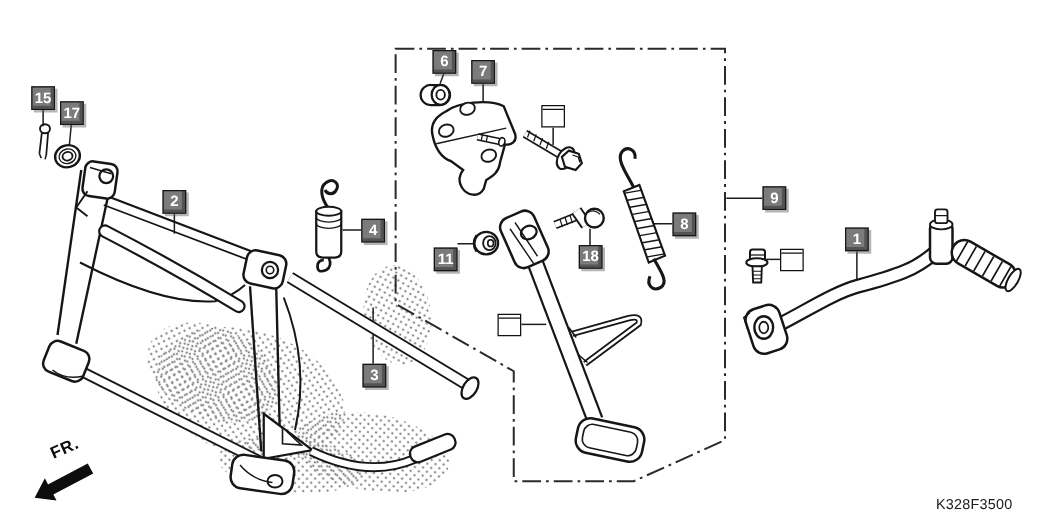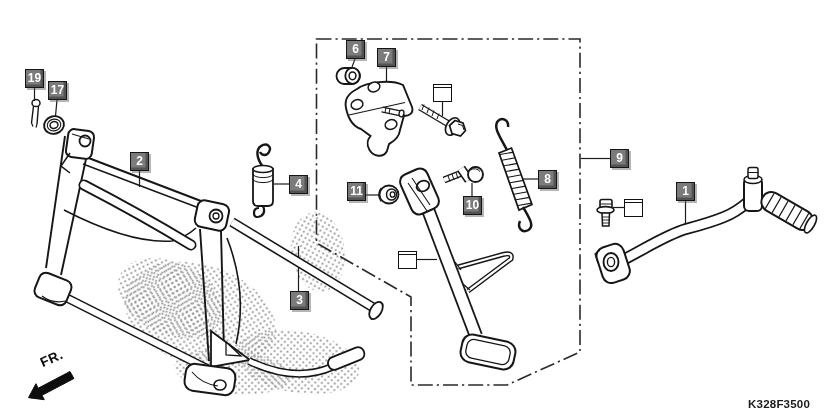--- a/index.html
+++ b/index.html
@@ -10,21 +10,21 @@
           background:#7b7b7b;border:1.5px solid #151515;
           box-shadow:inset -2.5px -2.5px 0 rgba(35,35,35,.45), 2px 2px 0 rgba(90,90,90,.45);
           color:#fff;font-weight:bold;font-size:12px;line-height:16px;text-align:center;
           cursor:pointer;user-select:none;}
   .callout{position:absolute;width:19px;height:18px;box-sizing:border-box;
            background:#fff;border:1.8px solid #111;}
   .callout::before{content:"";position:absolute;left:0;right:0;top:1.6px;height:1.2px;background:#111;}
   .fr-text{position:absolute;left:44px;top:355px;font-weight:bold;font-size:13.5px;color:#0d0d0d;
            transform:rotate(-24deg);transform-origin:left bottom;letter-spacing:.5px;}
   .part-code{position:absolute;left:748px;top:398px;width:62px;text-align:right;
-             font-weight:bold;font-size:11.5px;color:#1c1c1c;letter-spacing:.2px;}
+             font-weight:normal;font-size:11.5px;color:#1c1c1c;letter-spacing:.2px;}
 </style>
 </head>
 <body>
 
 <div id="stage">
 
 <svg id="art" width="840" height="420" viewBox="0 0 840 420">
   <defs>
     <pattern id="dots" width="4.6" height="4.6" patternUnits="userSpaceOnUse" patternTransform="rotate(38)">
       <circle cx="1.5" cy="1.5" r="1.02" fill="#8f8f8f"></circle>
@@ -218,29 +218,29 @@
     <ellipse cx="605.5" cy="210" rx="8.5" ry="3.4" fill="#fff" stroke-width="1.6"></ellipse>
     <path d="M 602,213 h 7.5 l -0.5,13 h -6.5 Z" fill="#fff" stroke-width="1.5"></path>
     <path d="M 602,217 h 7 M 602,220 h 7 M 602,223 h 7" stroke-width="0.9"></path>
   </g>
 
   <g>
     <polygon points="70,371.5 38.2,388.2 35.9,383.7 28.5,397.7 44.3,399.7 42,395.3 73.9,378.5" fill="#0d0d0d" stroke="#0d0d0d" stroke-width="1"></polygon>
   </g>
 </svg>
 
-  <div class="plabel" style="left:25px;top:69px">19</div>
+  <div class="plabel" style="left:25px;top:69px">15</div>
   <div class="plabel" style="left:48px;top:81px">17</div>
   <div class="plabel" style="left:130px;top:152px">2</div>
   <div class="plabel" style="left:289px;top:175px">4</div>
   <div class="plabel" style="left:346px;top:40px">6</div>
   <div class="plabel" style="left:377px;top:48px">7</div>
   <div class="plabel" style="left:290px;top:291px">3</div>
-  <div class="plabel" style="left:347px;top:182px">11</div>
-  <div class="plabel" style="left:463px;top:196px">10</div>
+  <div class="plabel" style="left:347px;top:198px">11</div>
+  <div class="plabel" style="left:463px;top:196px">18</div>
   <div class="plabel" style="left:538px;top:170px">8</div>
   <div class="plabel" style="left:610px;top:149px">9</div>
   <div class="plabel" style="left:676px;top:182px">1</div>
 
   <div class="callout" style="left:433px;top:84px"></div>
   <div class="callout" style="left:398px;top:251px"></div>
   <div class="callout" style="left:624px;top:199px"></div>
 
   <div class="fr-text">FR.</div>
   <div class="part-code">K328F3500</div>

